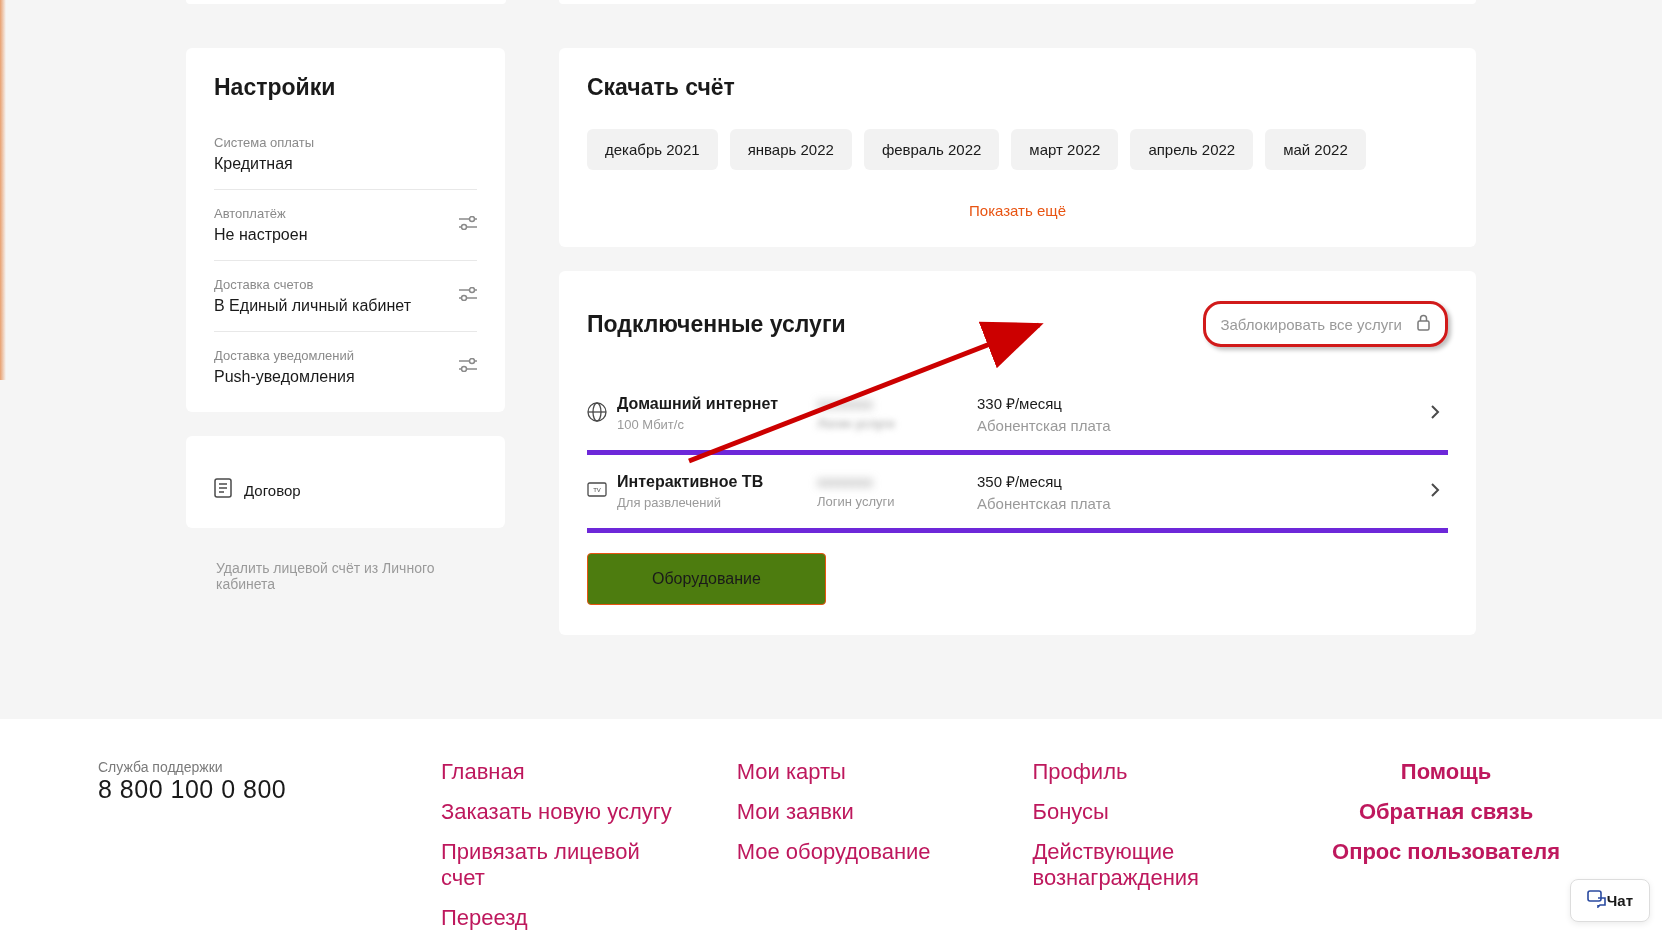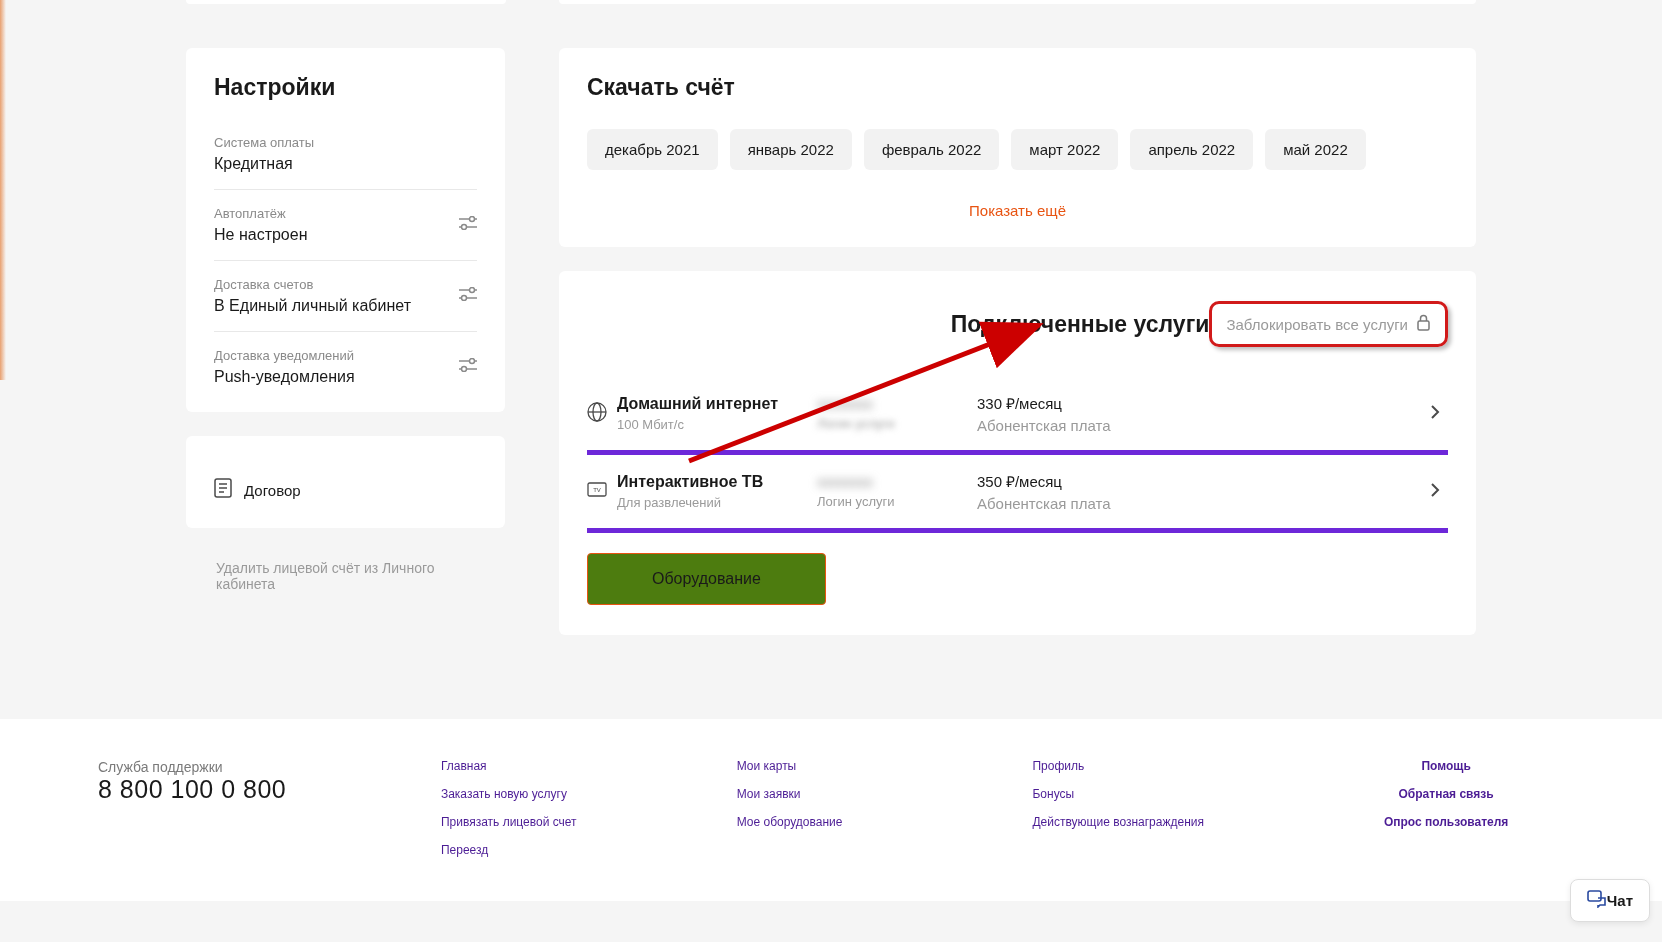--- a/index.html
+++ b/index.html
@@ -49,32 +49,32 @@
   background: #f2f2f2;
   border-radius: 6px;
   padding: 12px 18px;
   font-size: 15px;
   color: #1a1a1a;
   cursor: pointer;
 }
 .show-more { text-align: center; color: #e85412; font-size: 15px; cursor: pointer; padding: 8px 0; }
 
 .services-card { padding: 30px 28px 30px 28px; position: relative; }
-.services-header { display: flex; justify-content: flex-end; align-items: center; margin-bottom: 30px; }
+.services-header { display: flex; justify-content: space-between; align-items: center; margin-bottom: 30px; }
 .services-title { font-size: 23px; font-weight: 600; }
 .block-all {
   font-size: 15px;
   color: #9a9a9a;
   display: inline-flex;
   align-items: center;
-  gap: 8px;
+  gap: 14px;
   cursor: pointer;
   padding: 10px 14px;
   border: 3px solid #d11a1a;
-  border-radius: 10px;
+  border-radius: 18px;
   position: relative;
   box-shadow: 3px 3px 4px rgba(0,0,0,0.25);
 }
 .service-row {
   display: flex;
   align-items: center;
   padding: 16px 0;
   border-bottom: 5px solid #6d28d9;
   cursor: pointer;
 }
@@ -105,21 +105,21 @@
   position: absolute;
   pointer-events: none;
   z-index: 5;
 }
 
 .footer { background: #fff; padding: 40px 98px 30px 98px; margin-top: 60px; }
 .footer-grid { display: flex; gap: 60px; }
 .footer-col { flex: 1; }
 .support-label { font-size: 14px; color: #7a7a7a; }
 .support-phone { font-size: 25px; font-weight: 300; letter-spacing: 0.5px; }
-.footer-link { font-size: 12px; color: #4c1d95; margin-bottom: 14px; cursor: pointer; }
+.footer-link { font-size: 22px; color: #be185d; margin-bottom: 14px; cursor: pointer; }
 .footer-col.right { text-align: center; font-weight: bold; }
 
 .chat-widget {
   position: fixed;
   bottom: 20px;
   right: 12px;
   background: #fff;
   border: 1px solid #ddd;
   border-radius: 8px;
   padding: 10px 16px;

